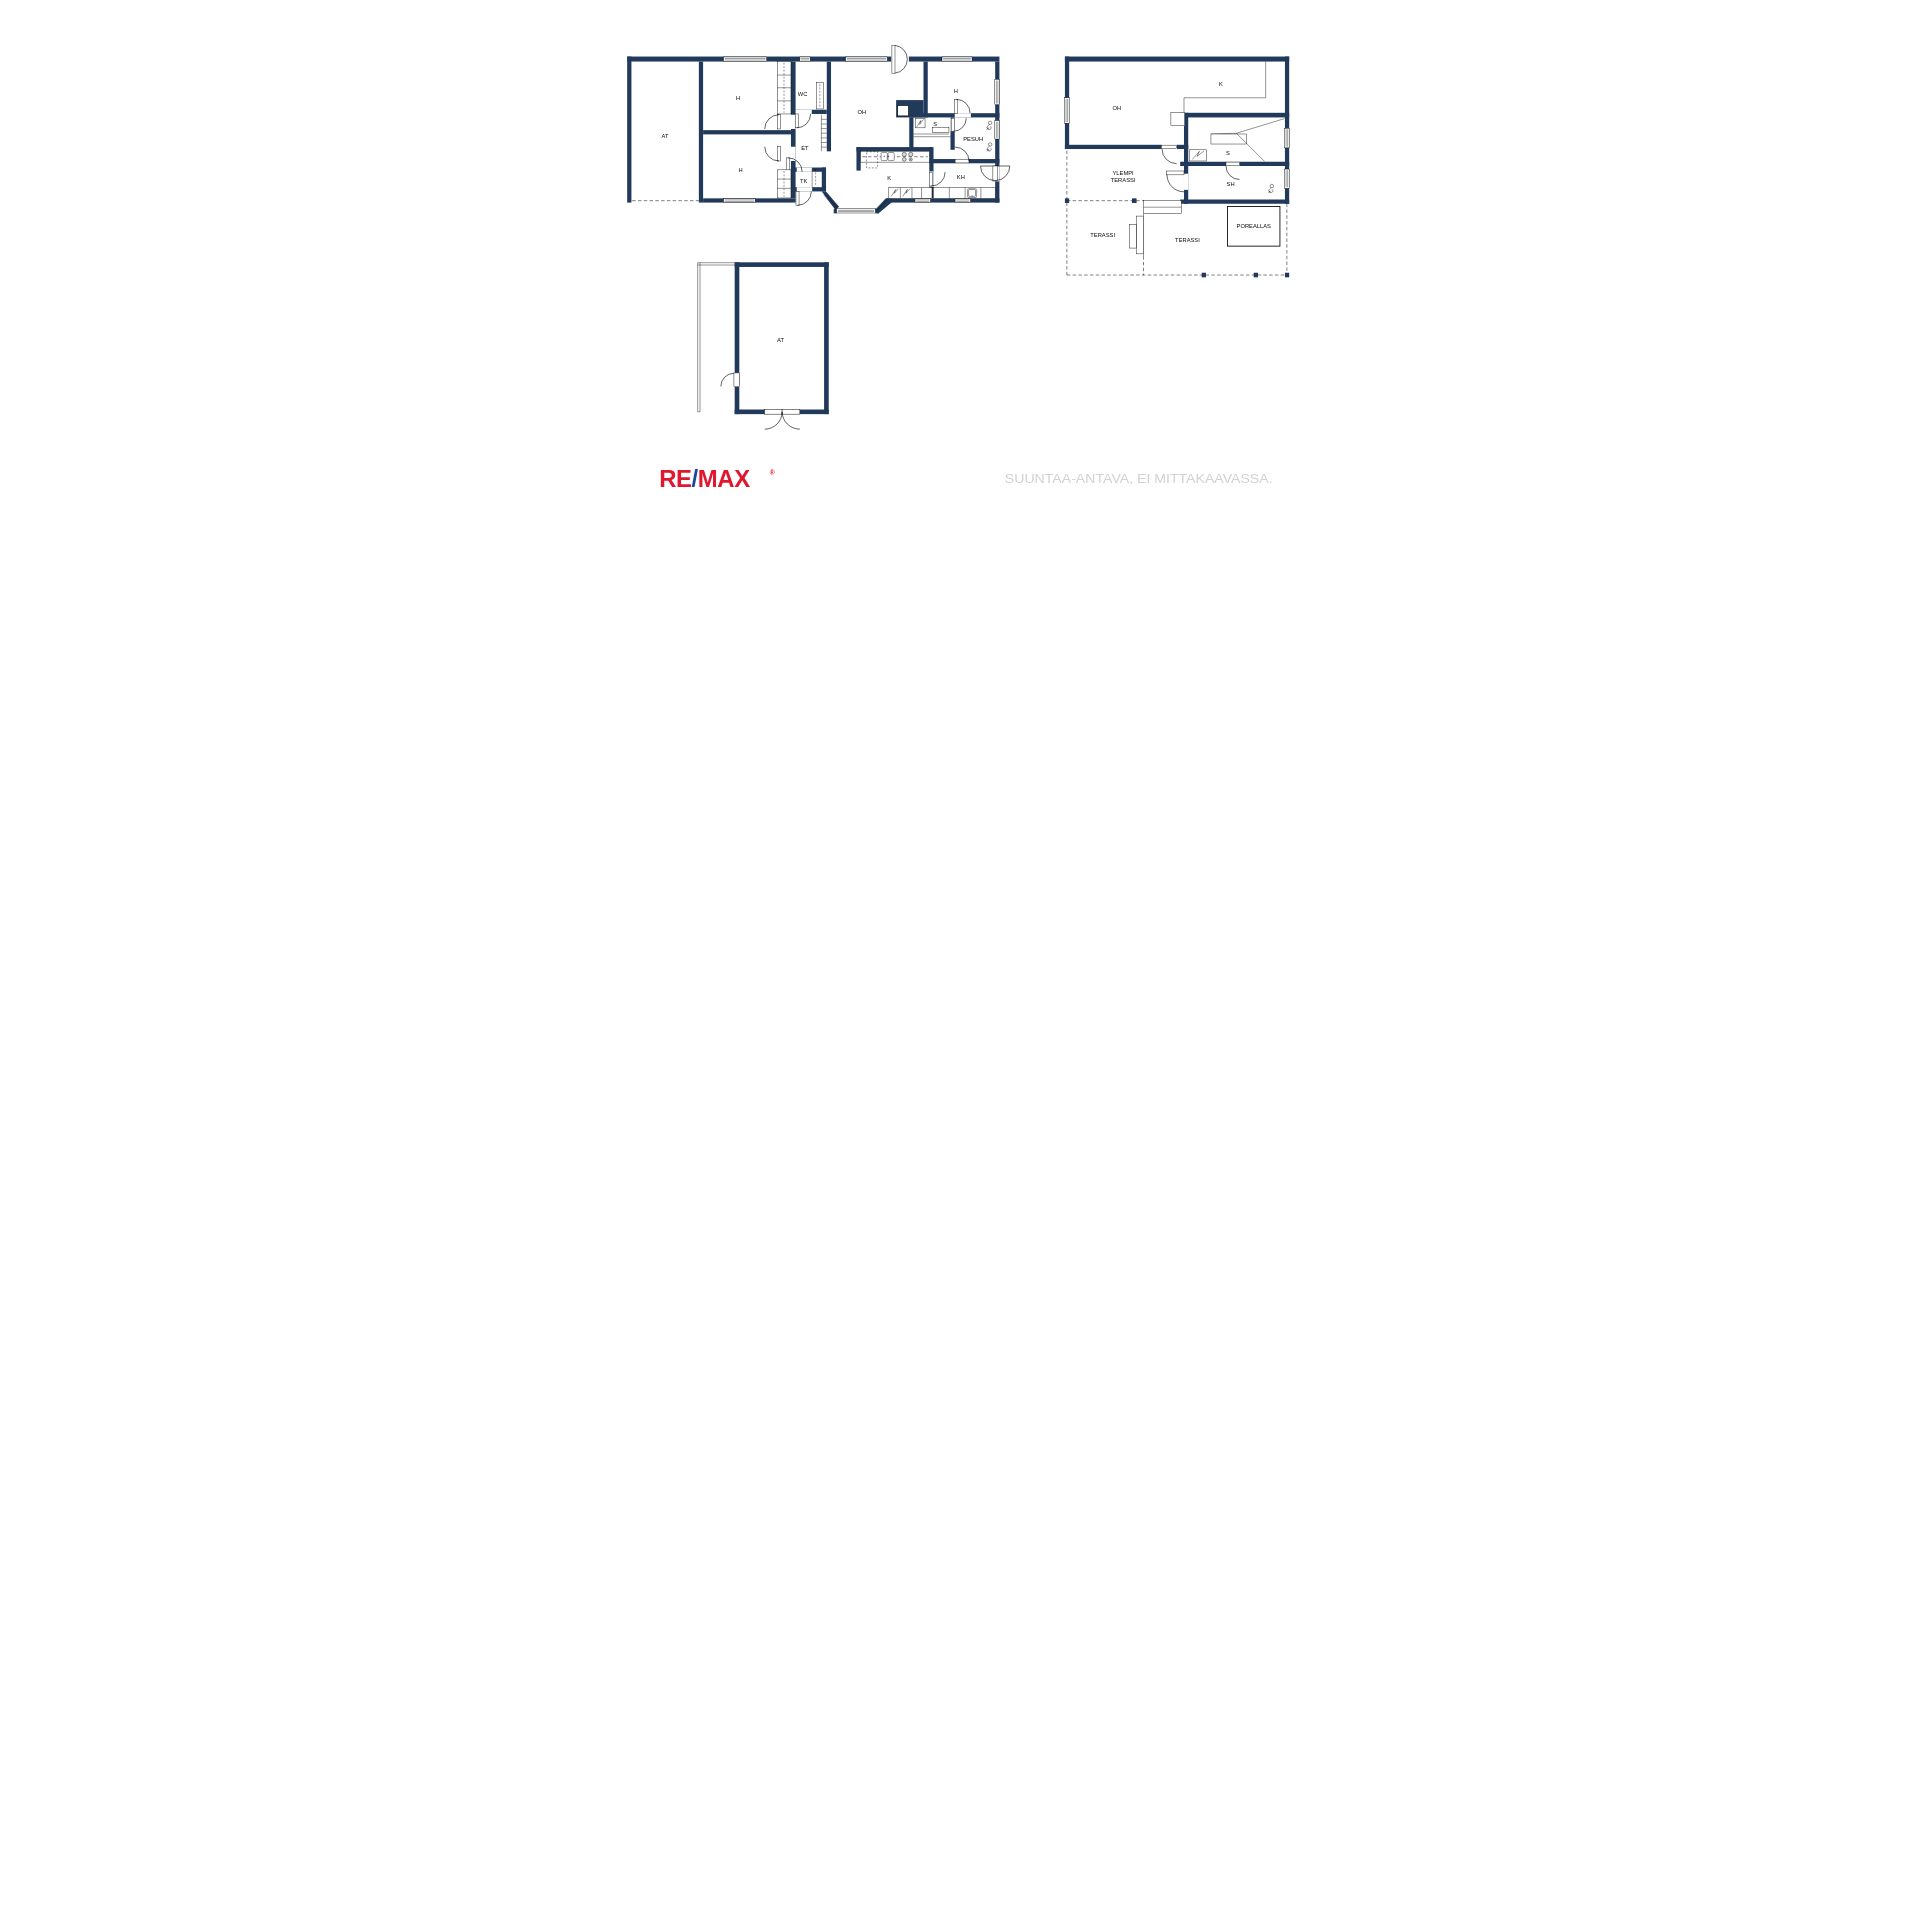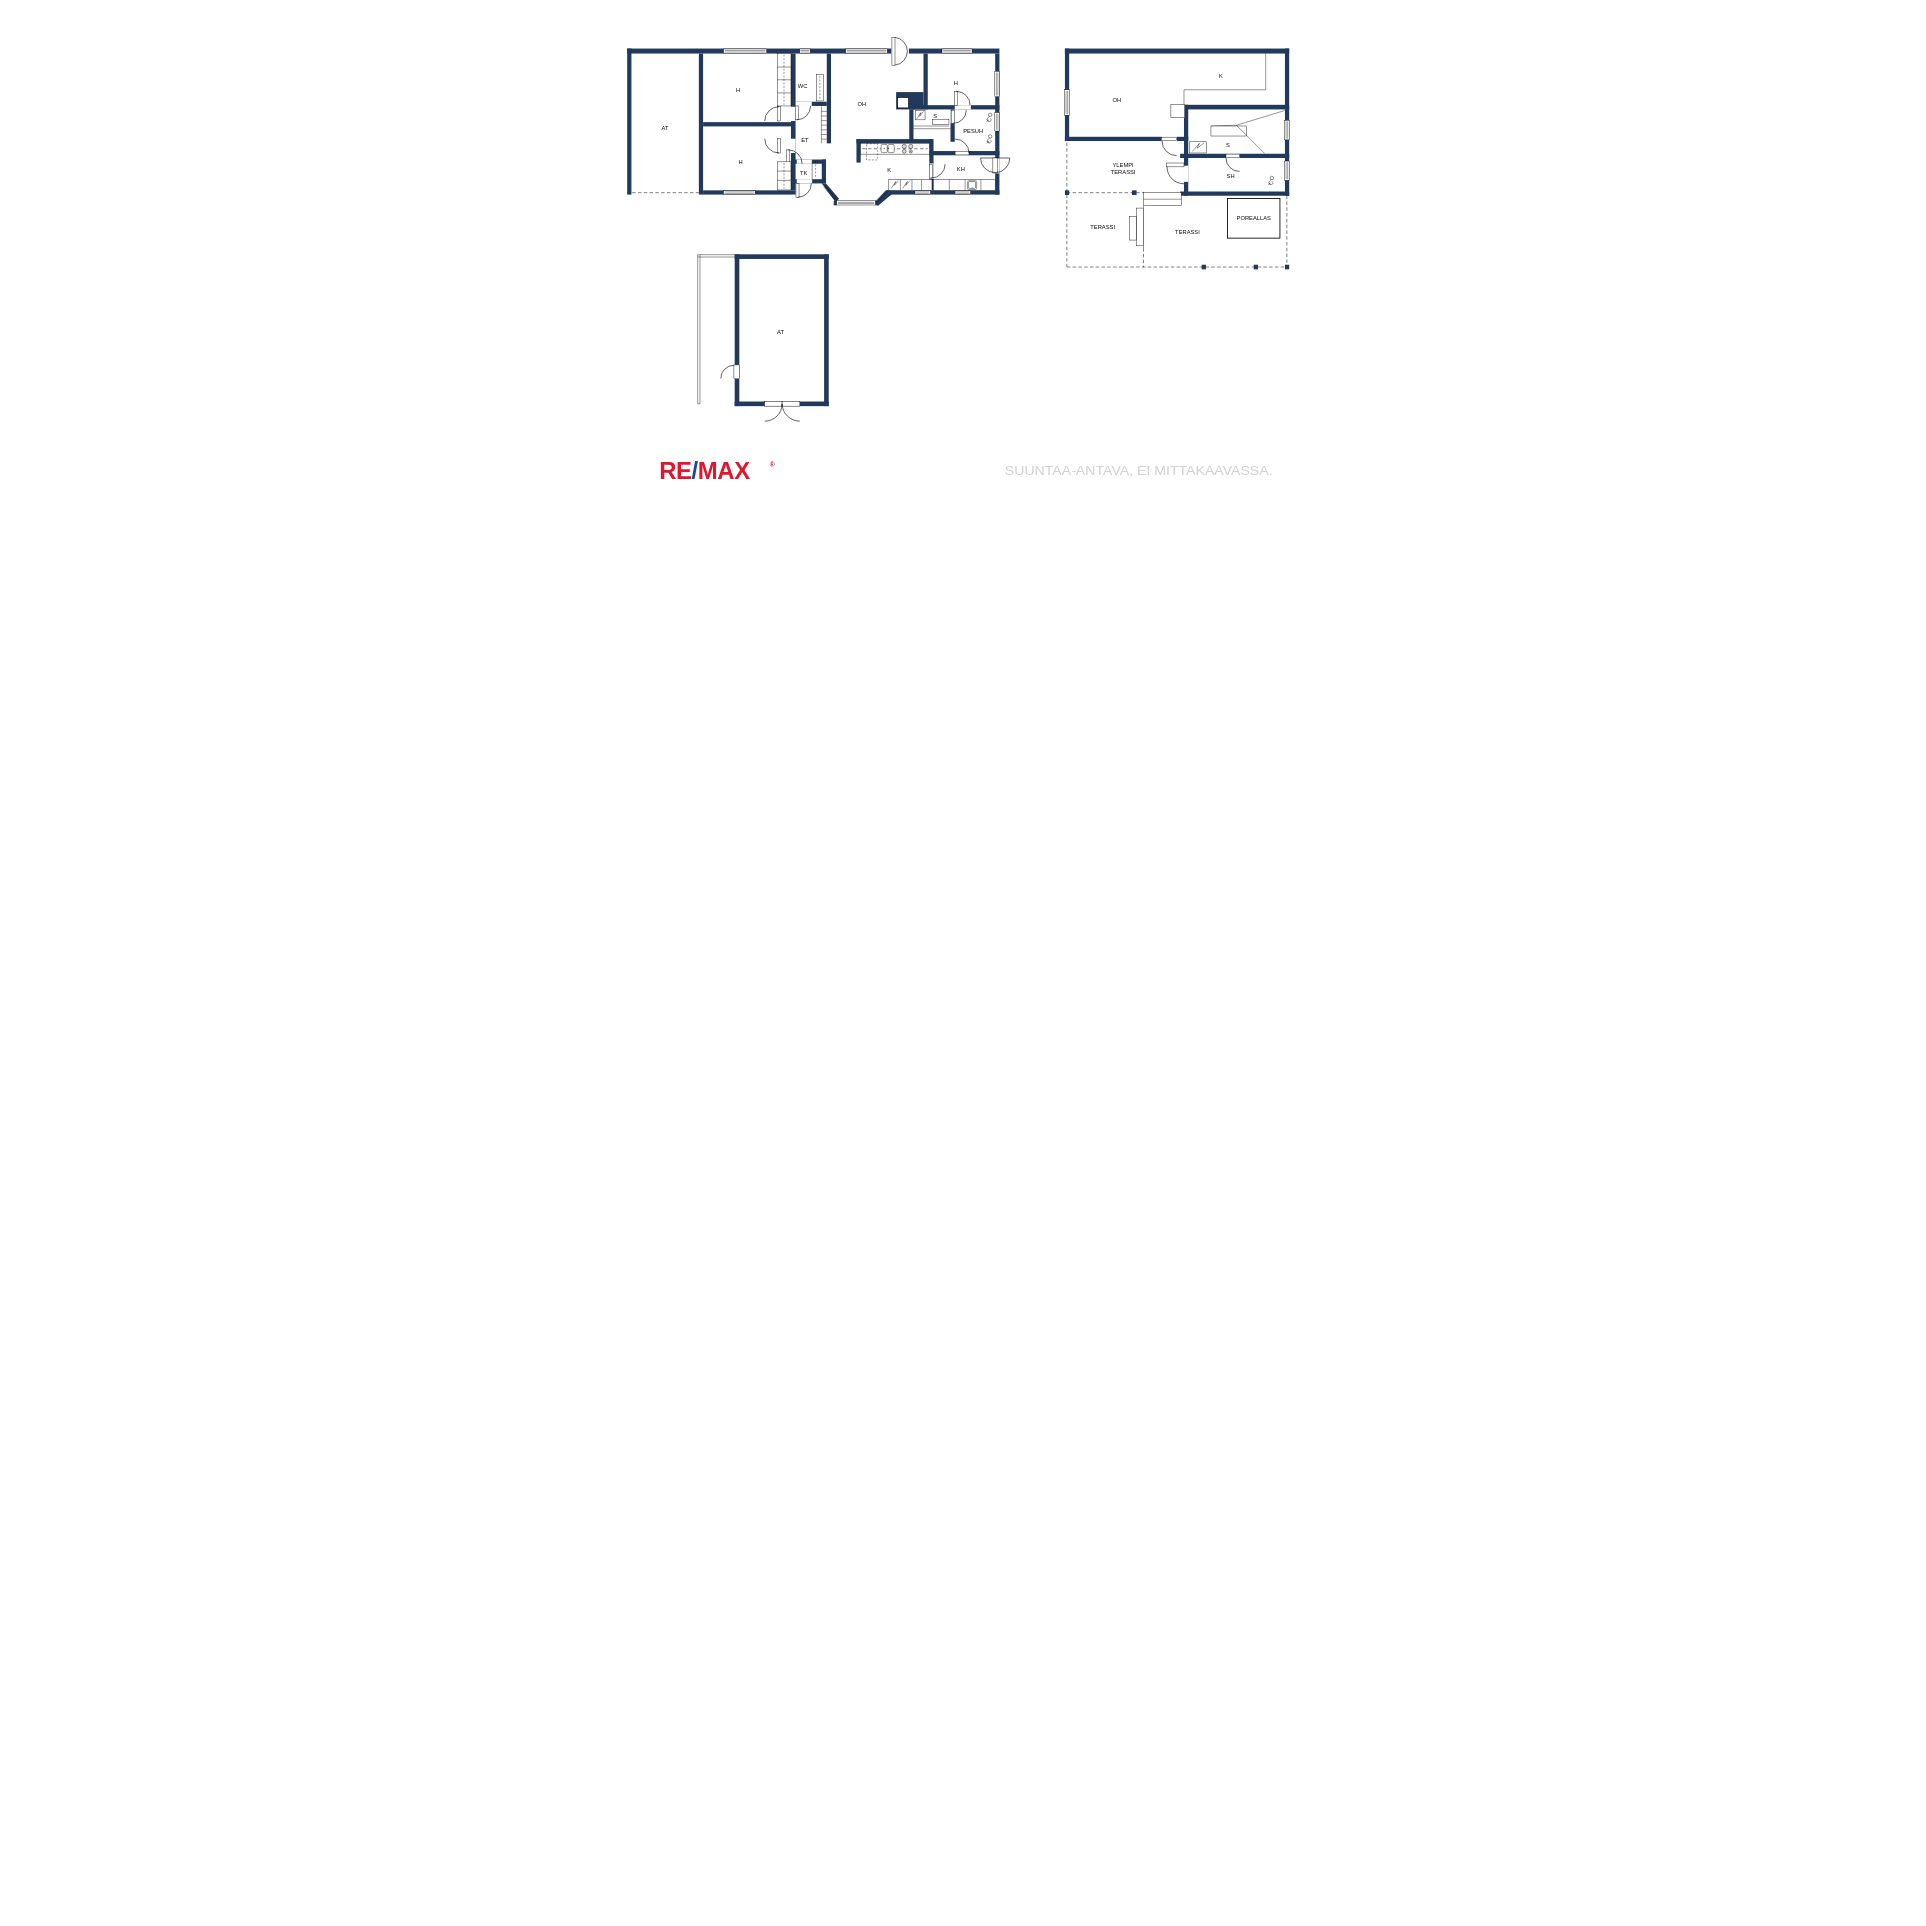--- a/index.html
+++ b/index.html
@@ -1,16 +1,16 @@
 <!DOCTYPE html>
 <html style="font-size:6.2px"><head>
 <meta charset="utf-8">
 <style>
   html,body{margin:0;padding:0;background:#ffffff;}
-  .page{width:100%;max-width:704px;margin:0 auto;}
+  .page{width:100%;max-width:704px;margin:8px auto;}
   svg{display:block;width:100%;height:auto;background:#fff;}
   .wall{fill:#21395a;stroke:none;}
   .gap{fill:#ffffff;stroke:none;}
   .ln{fill:none;stroke:#000;stroke-width:1.6;}
   .thin{fill:none;stroke:#000;stroke-width:1.1;}
   .box{fill:#ffffff;stroke:#000;stroke-width:1.6;}
   .boxthin{fill:#ffffff;stroke:#000;stroke-width:1.1;}
   .dash{fill:none;stroke:#000;stroke-width:1.3;stroke-dasharray:9 6;}
   .dashsm{fill:none;stroke:#000;stroke-width:1.1;stroke-dasharray:5 4;}
   .winln{fill:none;stroke:#000;stroke-width:1;}

